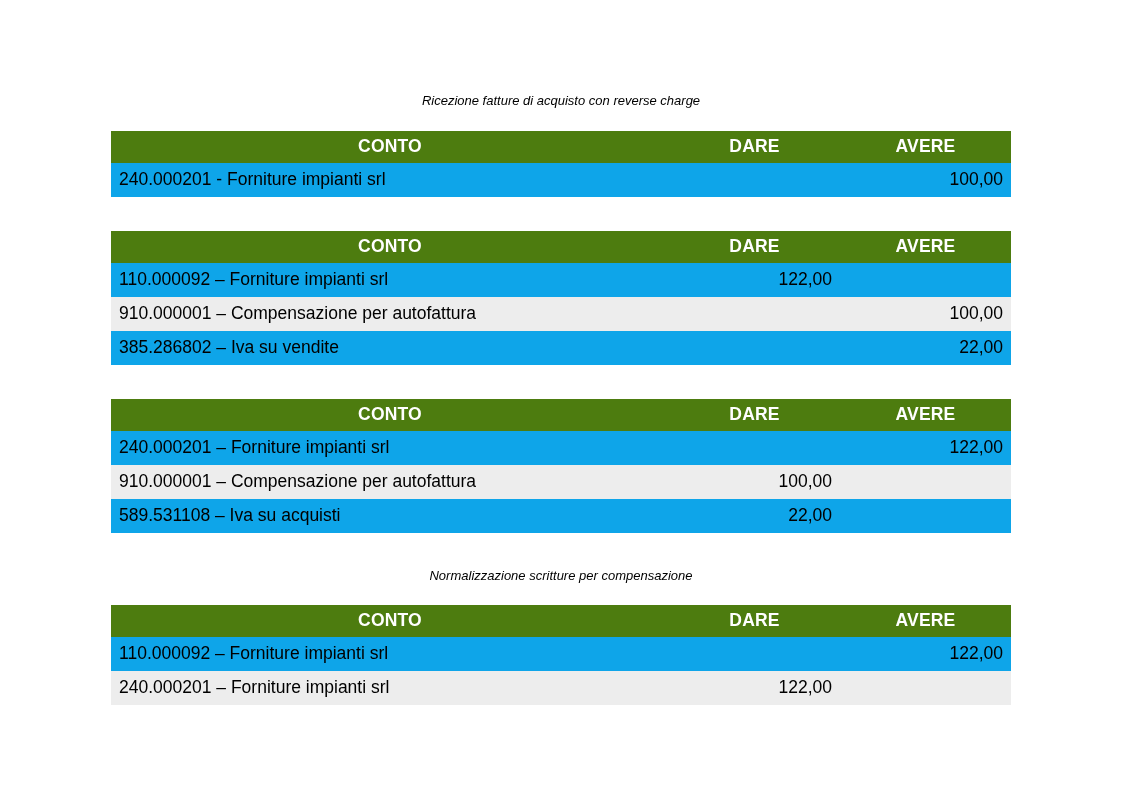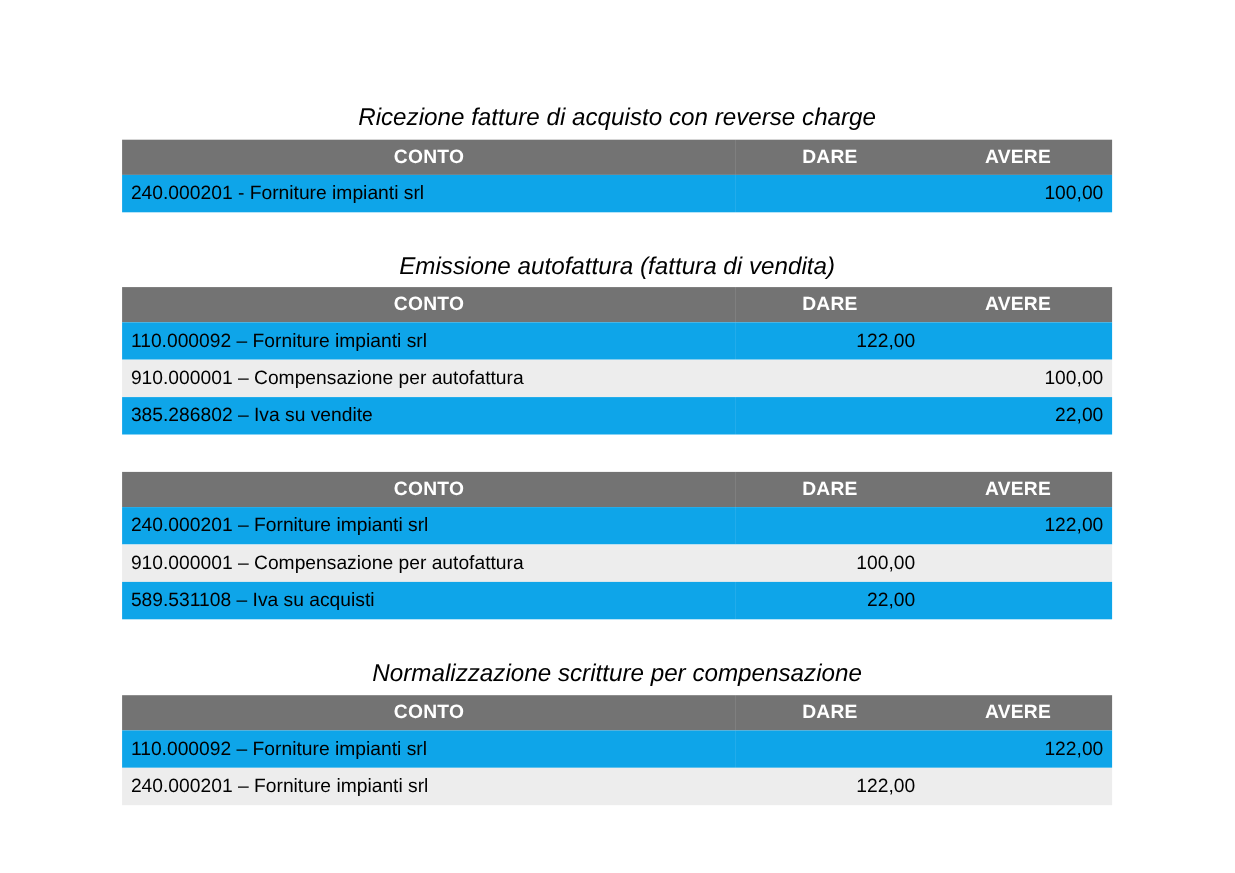--- a/index.html
+++ b/index.html
@@ -24,33 +24,33 @@
   .block {
     width: 900px;
     margin: 0 0 34px 0;
   }
   .block:last-child {
     margin-bottom: 0;
   }
   .block-caption {
     text-align: center;
     font-style: italic;
-    font-size: 22px;
+    font-size: 13px;
     line-height: 1.35;
     color: #000000;
-    padding-bottom: 5px;
+    padding-bottom: 21px;
   }
   table.entry-table {
     width: 900px;
     border-collapse: collapse;
     table-layout: fixed;
     font-size: 17.5px;
   }
   table.entry-table thead th {
-    background: #737373;
+    background: #4d7c0f;
     color: #ffffff;
     font-weight: bold;
     font-size: 17.5px;
     padding: 5px 8px 6px 8px;
     border: none;
     letter-spacing: 0.2px;
   }
   th.col-conto {
     text-align: center;
   }
@@ -108,21 +108,20 @@
         <tr class="row-plain">
           <td class="cell-conto">240.000201 - Forniture impianti srl</td>
           <td class="cell-dare"></td>
           <td class="cell-avere">100,00</td>
         </tr>
       </tbody>
     </table>
   </section>
 
   <section class="block">
-    <div class="block-caption">Emissione autofattura (fattura di vendita)</div>
     <table class="entry-table">
       <colgroup>
         <col class="w-conto">
           <col class="w-dare">
           <col class="w-avere">
       </colgroup>
       <thead>
         <tr>
           <th class="col-conto">CONTO</th>
           <th class="col-dare">DARE</th>

